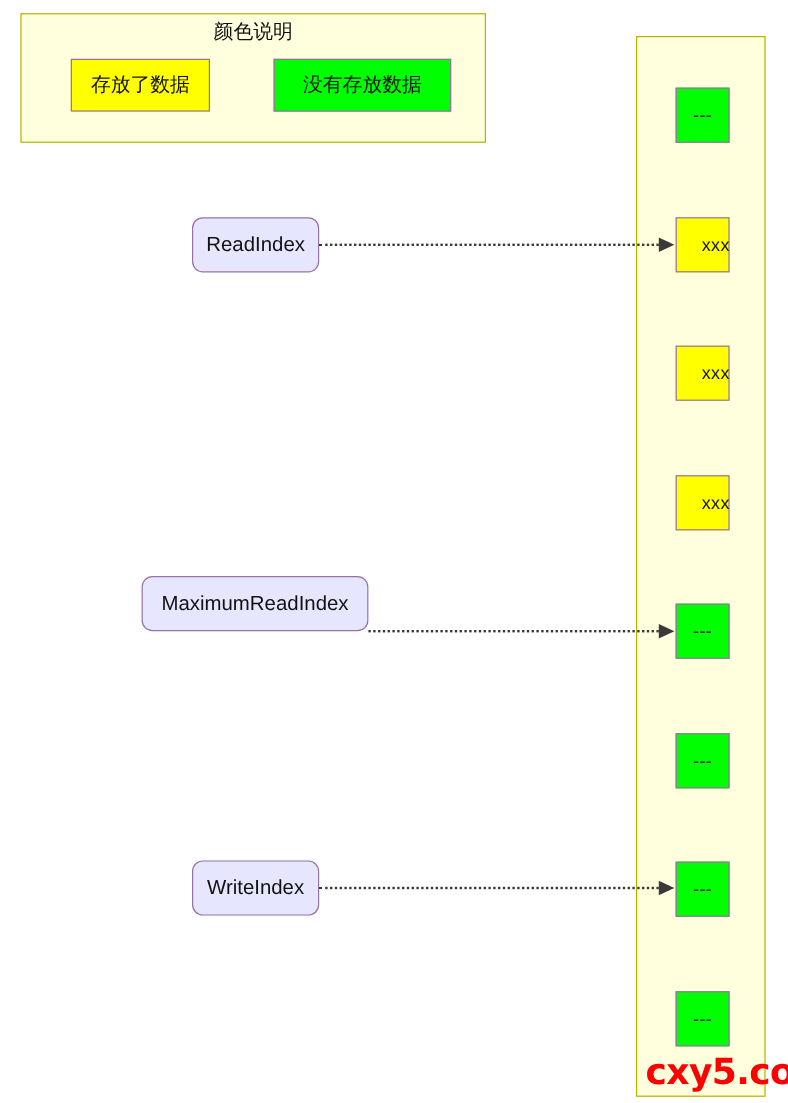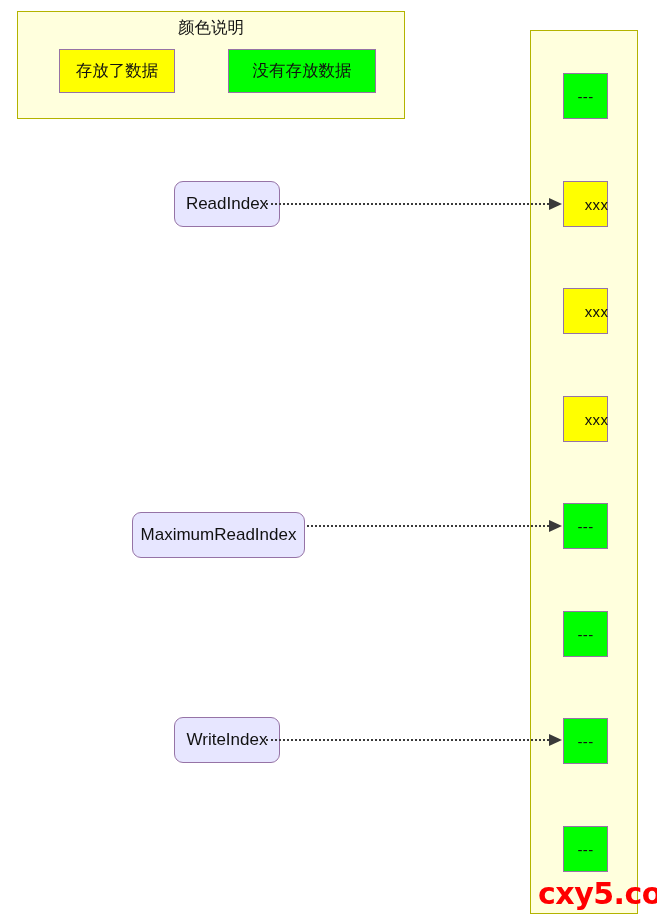--- a/index.html
+++ b/index.html
@@ -95,24 +95,23 @@
     box-sizing: border-box;
     background: #e7e6ff;
     border: 1.6px solid #9673a6;
     border-radius: 9px;
     display: flex;
     align-items: center;
     justify-content: center;
     font-size: 17px;
     color: #111111;
     white-space: nowrap;
-    margin-left: 14px;
   }
   #label-read-index        { left: 160px; top: 181px; width: 106px; height: 46px; }
-  #label-maximum-read-index{ left: 118px; top: 512px; width: 173px; height: 46px; }
+  #label-maximum-read-index{ left: 118px; top: 480px; width: 189px; height: 46px; }
   #label-write-index       { left: 160px; top: 717px; width: 106px; height: 46px; text-align: right; }
 
   
   .connector {
     position: absolute;
     height: 12px;
     pointer-events: none;
   }
   .connector .line {
     position: absolute;

